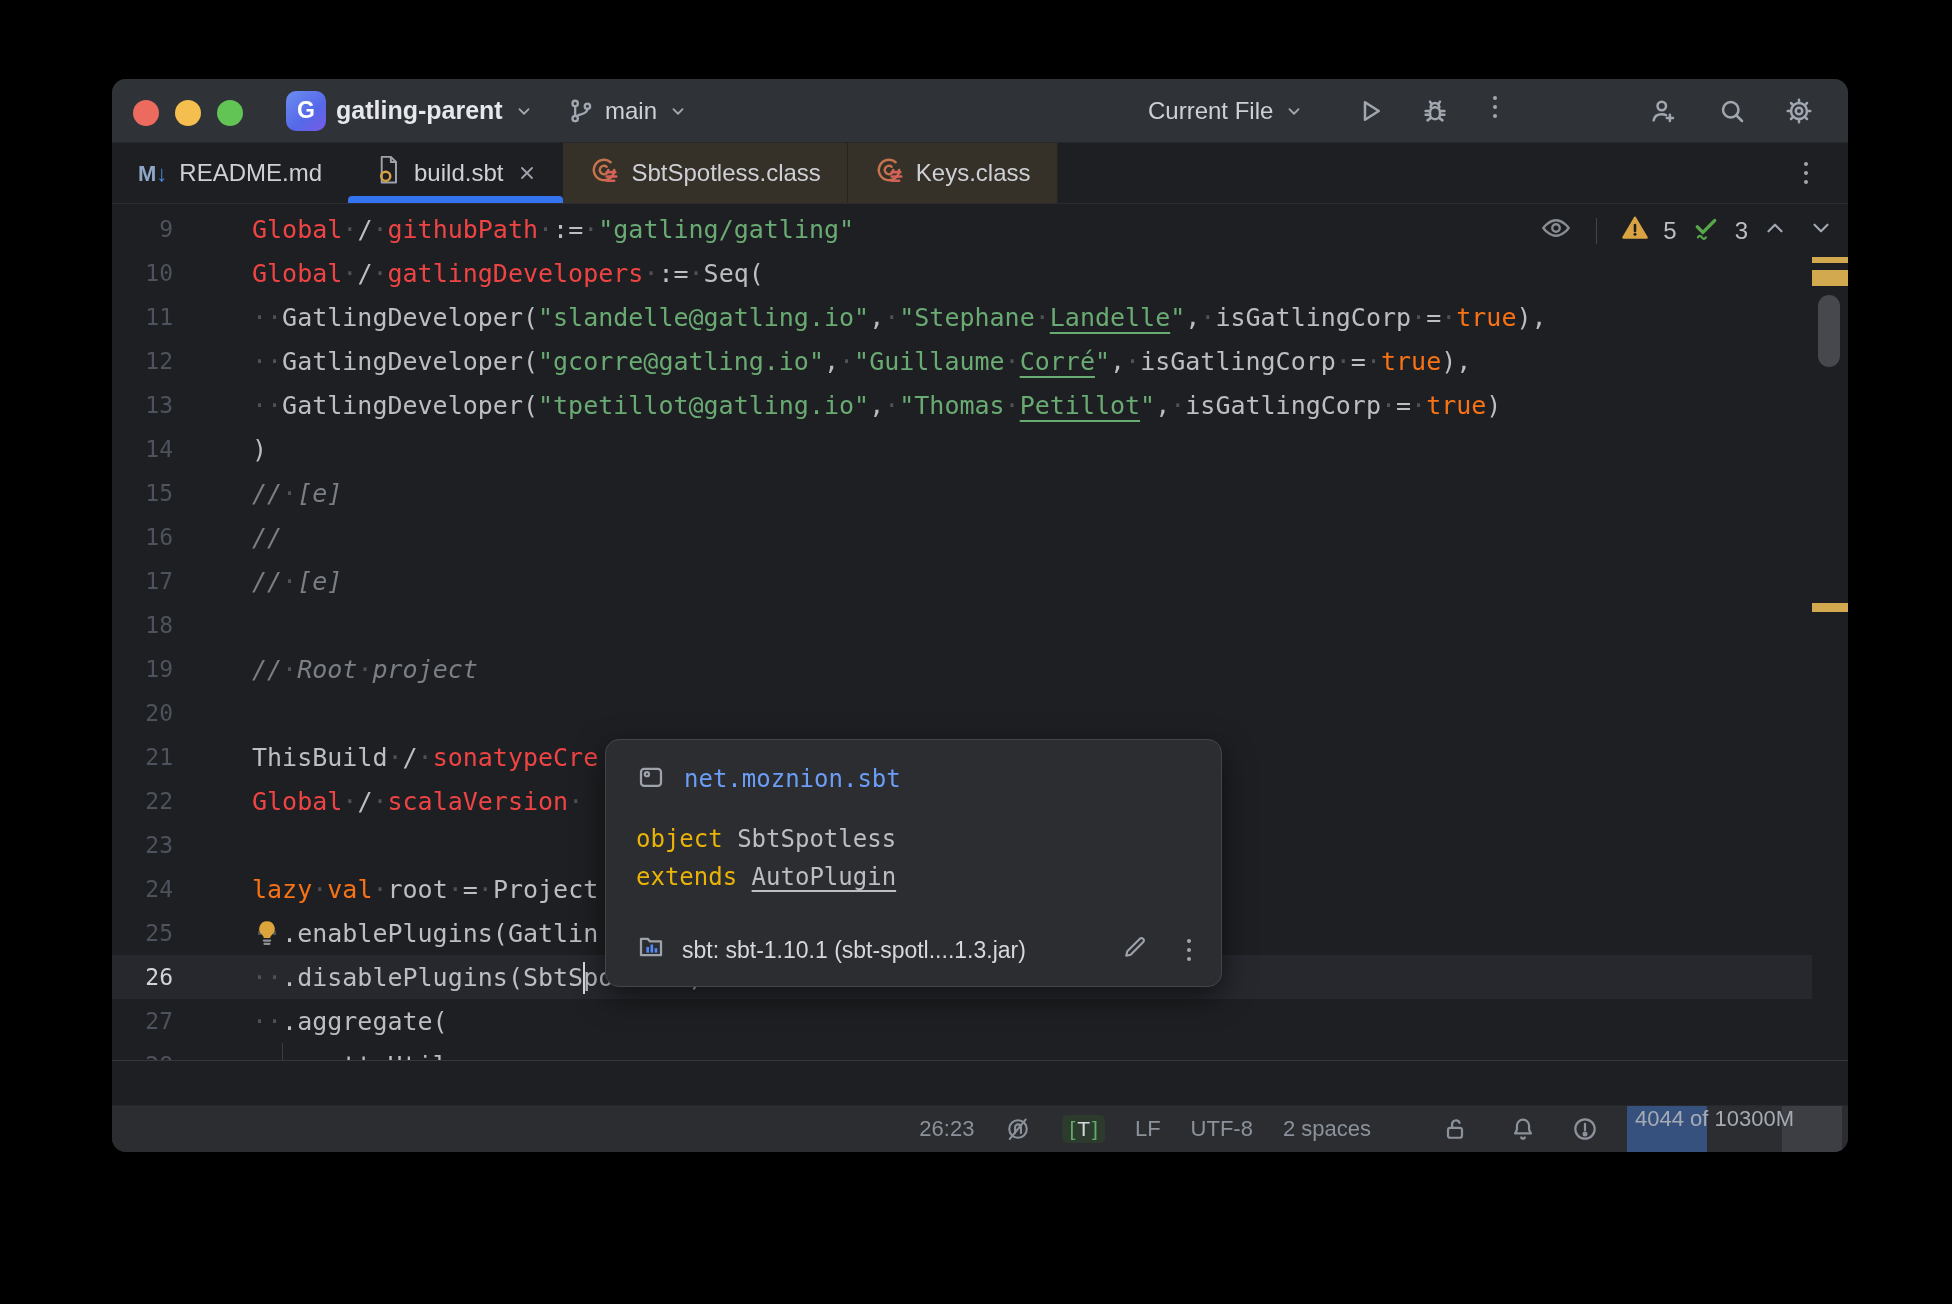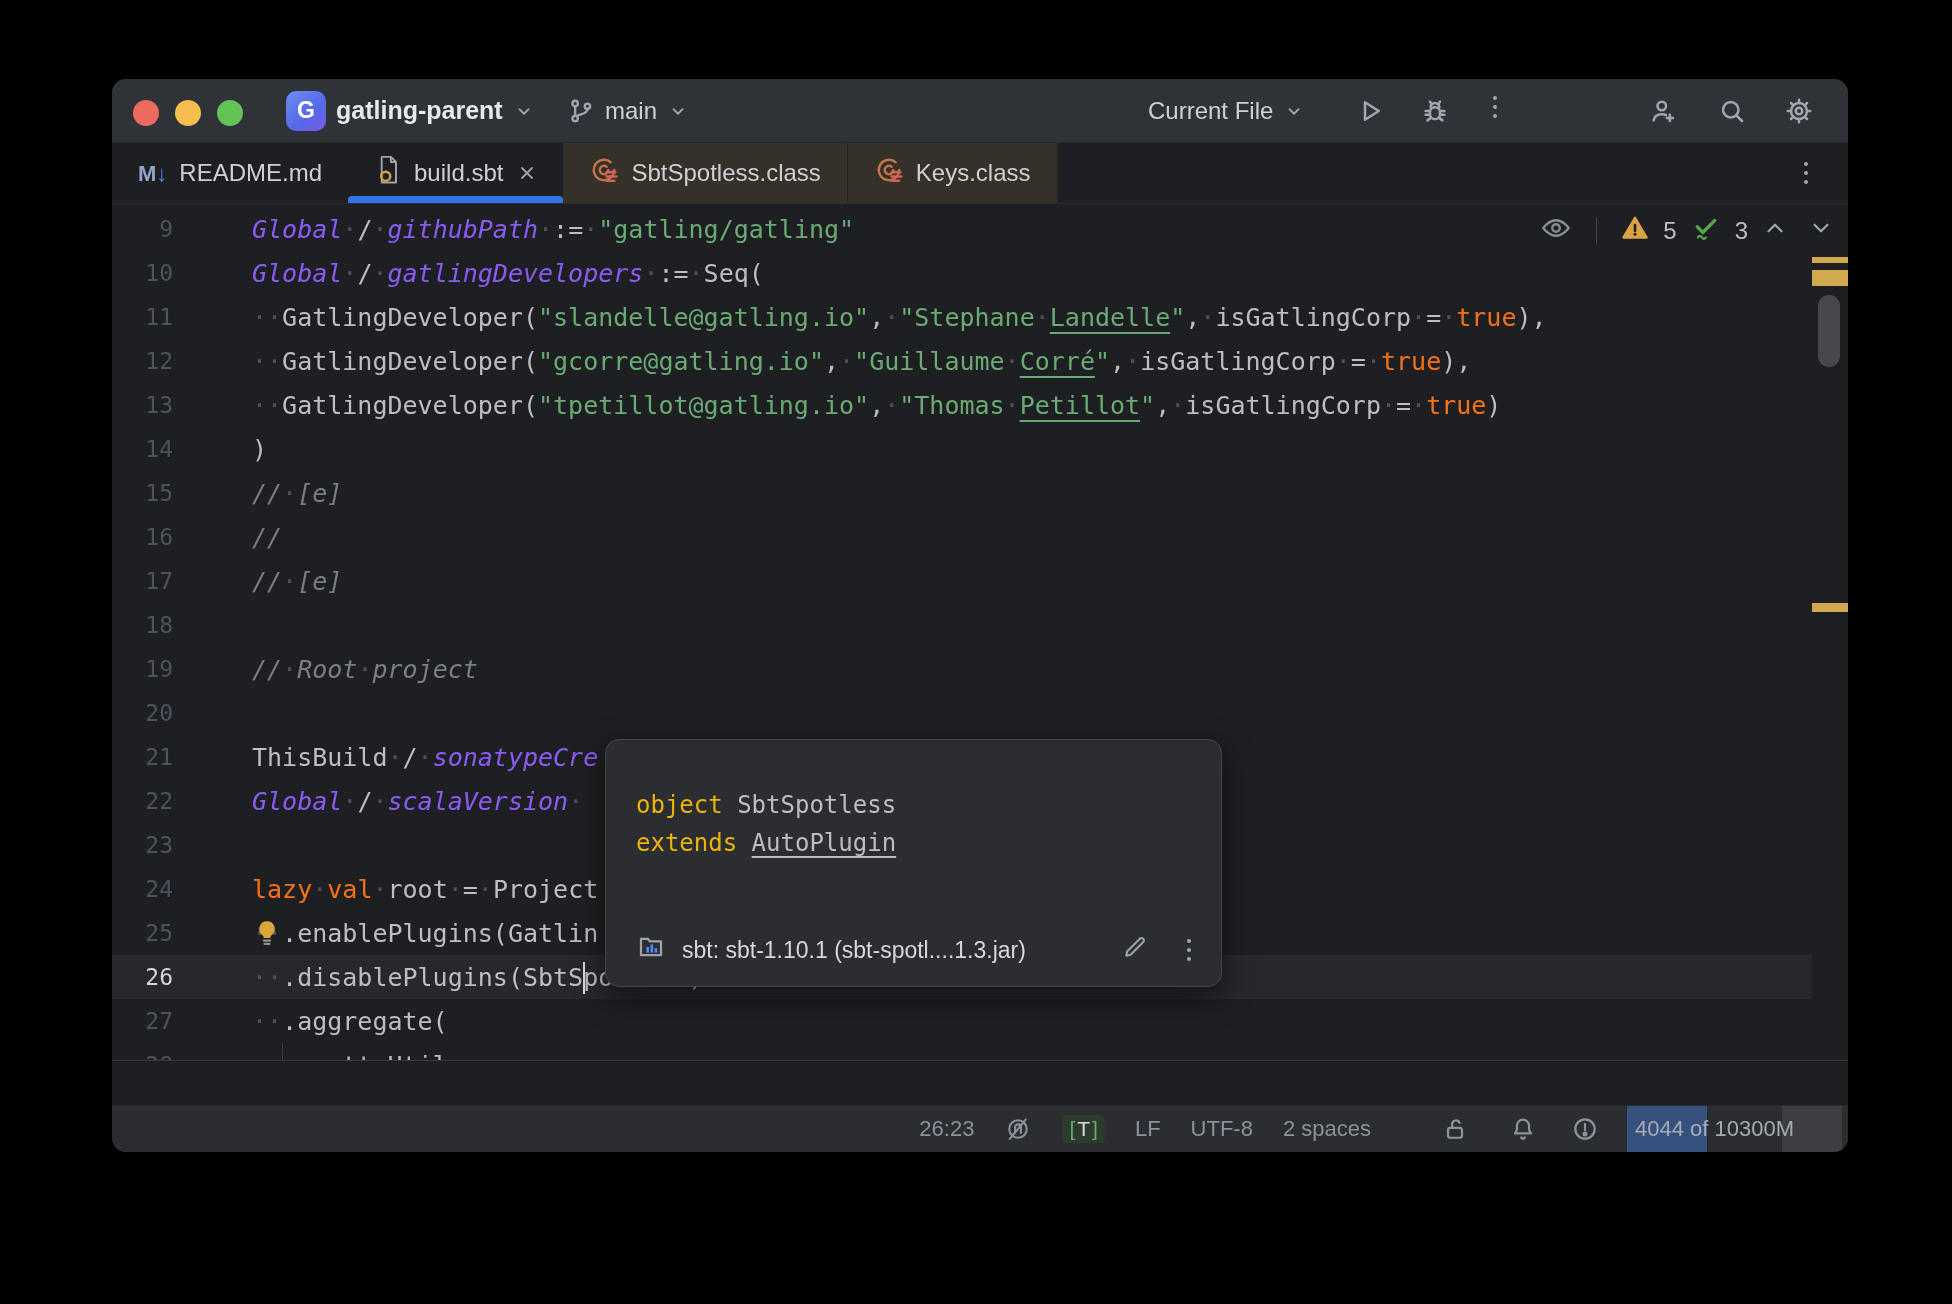--- a/index.html
+++ b/index.html
@@ -36,21 +36,21 @@
   .ed-bottom-line{position:absolute;left:0;right:0;top:856px;height:1px;background:#35373B;}
   .lines{position:absolute;left:0;top:3px;right:36px;height:853px;overflow:hidden;}
   .line{display:flex;height:44px;align-items:center;width:100%;}
   .line.current{background:#26282E;}
   .num{width:61px;flex:0 0 61px;text-align:right;color:#4D535C;
        font-family:"DejaVu Sans Mono",monospace;font-size:23px;}
   .line.current .num{color:#D1D4DA;}
   .code{padding-left:79px;white-space:pre;font-family:"DejaVu Sans Mono",monospace;
         font-size:25px;letter-spacing:0;}
   .tk-d{color:#BCBEC4}
-  .tk-k{color:#8b5cf6;font-style:italic}
+  .tk-k{color:#ef4444;}
   .tk-o{color:#f97316}
   .tk-s{color:#6AAB73}
   .tk-c{color:#7A7E85;font-style:italic}
   .tk-w{color:#4E5157}
   .tk-sq{color:#6AAB73;text-decoration-line:underline;text-decoration-style:wavy;
          text-decoration-color:#4C9156;text-decoration-thickness:2px;text-underline-offset:6px;text-decoration:underline;}
   .caret{position:absolute;left:471px;top:758px;width:2px;height:32px;background:#D7DAE0;}
   .bulb{position:absolute;left:140px;top:714px;}
   .indent-guide{position:absolute;left:170px;top:839px;height:17px;width:1px;background:#393B40;}
   
@@ -72,21 +72,21 @@
   .pp-foot{margin-top:auto;display:flex;align-items:center;gap:16px;height:40px;color:#D5D8DD;font-size:23px;}
   .pp-foot .spacer{flex:1;}
   
   .statusbar{position:absolute;left:0;right:0;bottom:0;height:46px;background:#2B2D30;
              border-top:1px solid #26282B;display:flex;align-items:center;justify-content:flex-end;
              padding-right:6px;color:#8C929B;font-size:22px;}
   .sb-item{display:flex;align-items:center;}
   .t-widget{background:#2D3B2F;border-radius:5px;padding:2px 7px;font-size:21px;}
   .t-widget .br{color:#5FAD65;}
   .t-widget .tt{color:#D5D8DD;padding:0 2px;}
-  .mem{position:relative;height:46px;display:flex;align-items:center;width:215px;margin-left:28px;}
+  .mem{position:relative;height:46px;display:flex;align-items:flex-start;width:215px;margin-left:28px;}
   .mem-used-bg{position:absolute;left:0;top:0;bottom:0;width:80px;background:#36517E;}
   .mem-free-bg{position:absolute;right:0;top:0;bottom:0;width:60px;background:#3C3E43;}
   .mem-text{position:relative;padding-left:8px;color:#A6ABB3;white-space:pre;}
   .kebab-dots{display:flex;flex-direction:column;gap:5px;}
   .kebab-dots i{width:4px;height:4px;border-radius:50%;background:#A1A7B0;}
 </style>
 </head>
 <body>
 
 <div class="stage">
@@ -336,20 +336,27 @@
               <path d="M6 9l6 6 6-6"></path>
             </svg></span>
       </div>
 
       <span class="stripe-mark" style="top:53px;height:6px"></span>
       <span class="stripe-mark" style="top:66px;height:16px"></span>
       <span class="stripe-mark" style="top:399px;height:9px"></span>
       <span class="sb-thumb"></span>
 
       <div class="popup">
+        <div class="pp-head">
+          <span><svg width="30" height="30" viewBox="0 0 24 24" stroke="#9DA2AB" stroke-width="1.8" fill="none" stroke-linejoin="round">
+                <rect x="4" y="5.5" width="16" height="13.5" rx="2.5"></rect>
+                <circle cx="8.7" cy="9.7" r="1.7"></circle>
+              </svg></span>
+          <span class="pp-pkg">net.moznion.sbt</span>
+        </div>
         <div class="pp-code">
           <span class="pp-kw">object</span>
           <span> </span>
           <span>SbtSpotless</span>
           <br>
           <span class="pp-kw">extends</span>
           <span> </span>
           <span class="pp-link">AutoPlugin</span>
         </div>
         <div class="pp-foot">

